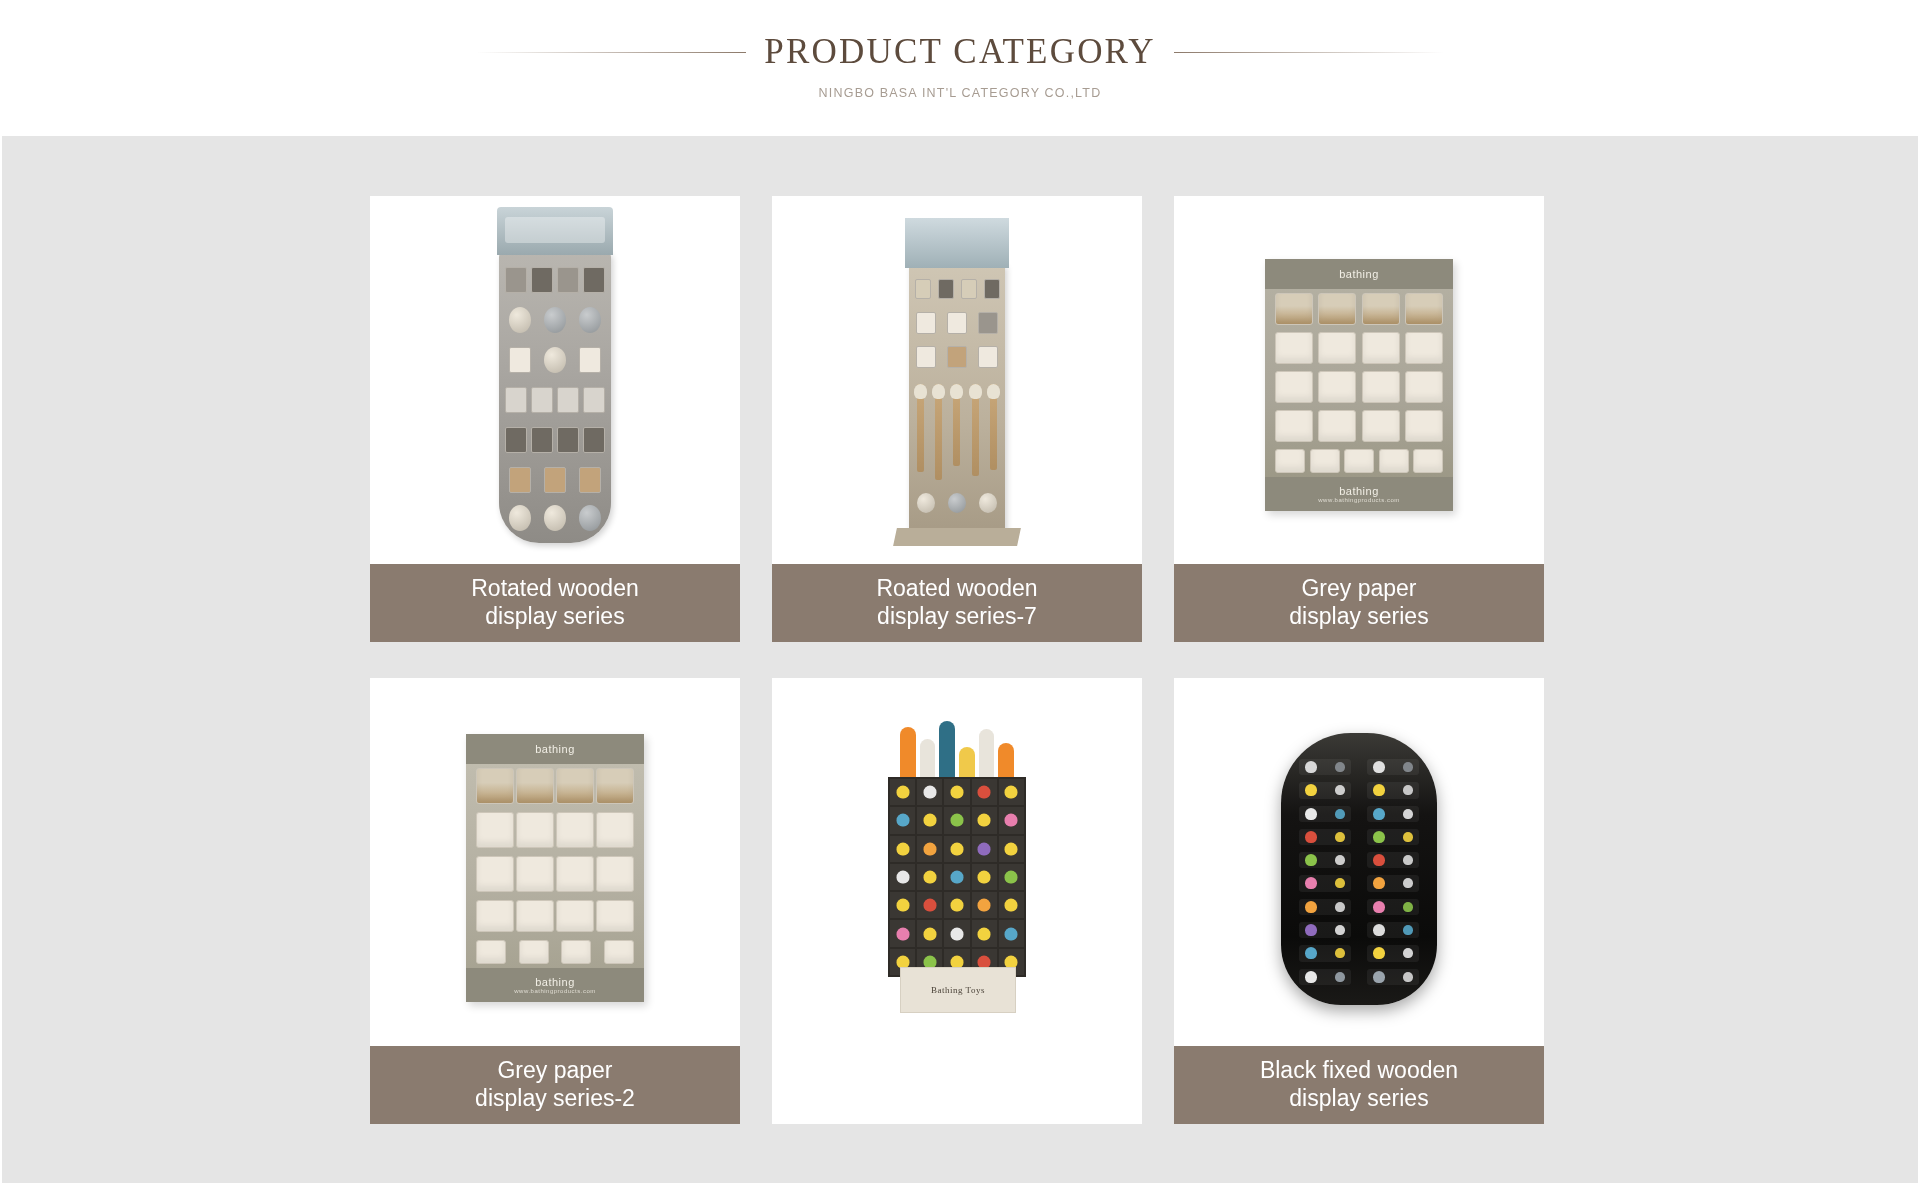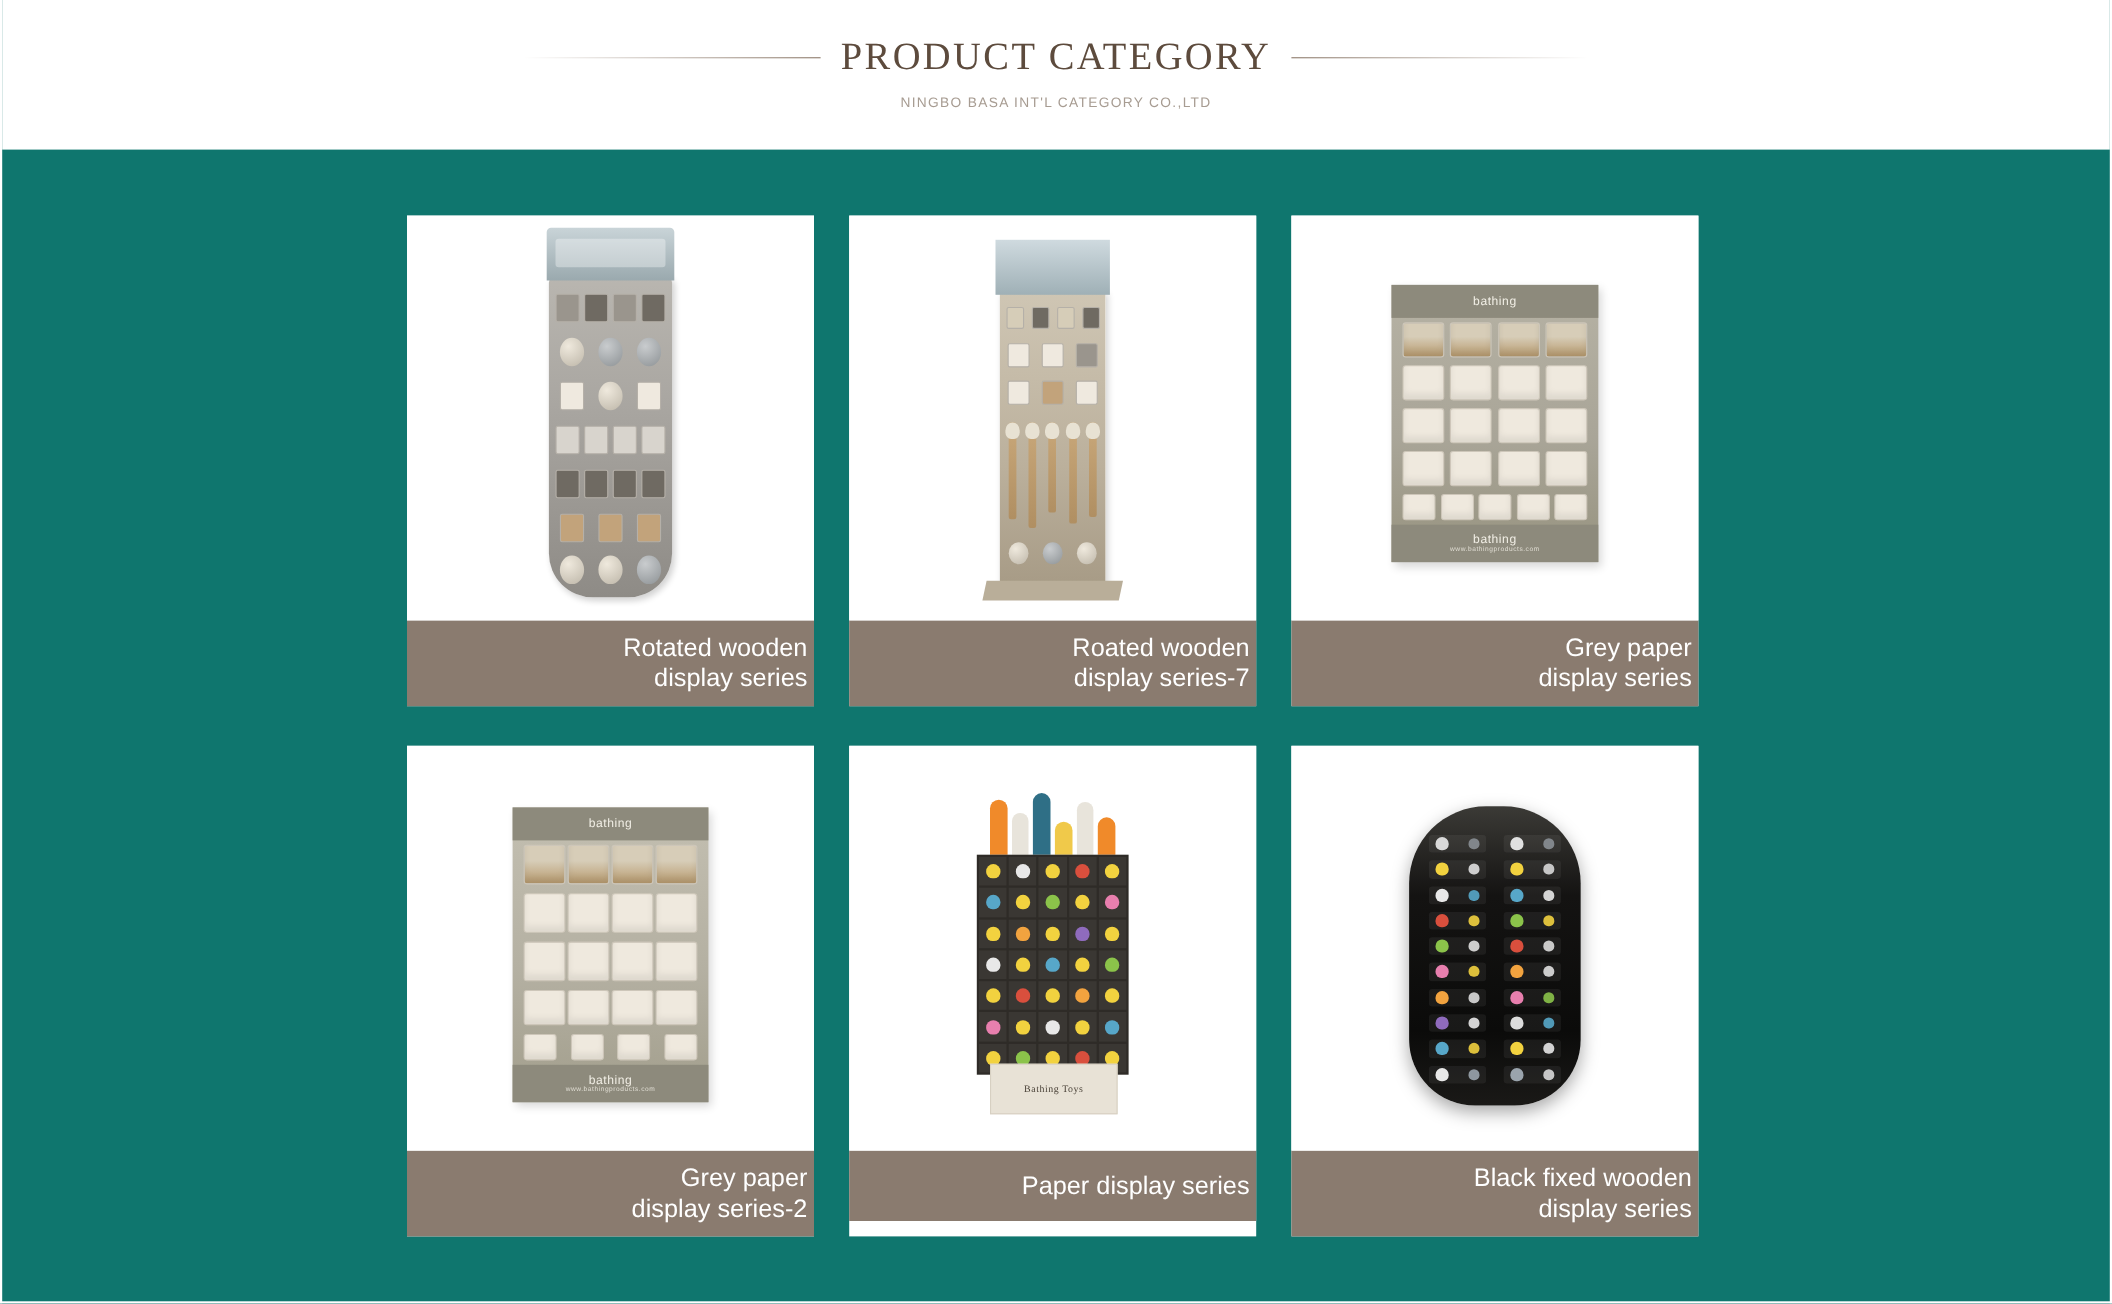--- a/index.html
+++ b/index.html
@@ -11,21 +11,21 @@
     height: 1185px;
     background: #ffffff;
     font-family: "Liberation Sans", sans-serif;
     overflow: hidden;
   }
 
   .page {
     position: relative;
     width: 1920px;
     height: 1185px;
-    background: #0f766e;
+    background: #e5e5e5;
     box-sizing: border-box;
     border-left: 2px solid #ffffff;
     border-right: 2px solid #ffffff;
     border-bottom: 2px solid #ffffff;
   }
 
   
   .header {
     position: absolute;
     left: 0;
@@ -112,21 +112,21 @@
     font-size: 23px;
     line-height: 28px;
     padding: 10px 6px 12px 6px;
     min-height: 64px;
     display: flex;
     align-items: center;
     justify-content: center;
     box-sizing: border-box;
     font-family: "Liberation Sans", sans-serif;
   }
-  .card-caption span { display: block; width: 100%; white-space: pre-line; text-align: right; }
+  .card-caption span { display: block; width: 100%; white-space: pre-line; }
 
   
   .disp { position: relative; }
 
   
   .stand-a {
     width: 112px;
     height: 292px;
     background: linear-gradient(to bottom, #b9b6b0 0%, #a9a6a1 40%, #8e8b86 100%);
     border-radius: 6px 6px 40px 40px;
@@ -578,23 +578,20 @@
               <div class="cell" style="--dc:#57a7c9"></div>
             <div class="cell" style="--dc:#f2d23f"></div>
               <div class="cell" style="--dc:#8bc34a"></div>
               <div class="cell" style="--dc:#f2d23f"></div>
               <div class="cell" style="--dc:#d94f3d"></div>
               <div class="cell" style="--dc:#f2d23f"></div>
           </div>
           <div class="plinth">Bathing Toys</div>
         </div>
       </div>
-      <div class="card-caption">
-        <span>Paper display series</span>
-      </div>
     </div>
 
     <div class="card">
       <div class="card-image">
         <div class="disp" style="margin-top:14px;">
           <div class="black-stand">
             <div class="cols">
               <div class="bcol">
                 <div class="bitem" style="--bc:#d8d8d8;--bc2:#8a8f95"></div>
                 <div class="bitem" style="--bc:#f2d23f;--bc2:#e0e0e0"></div>

